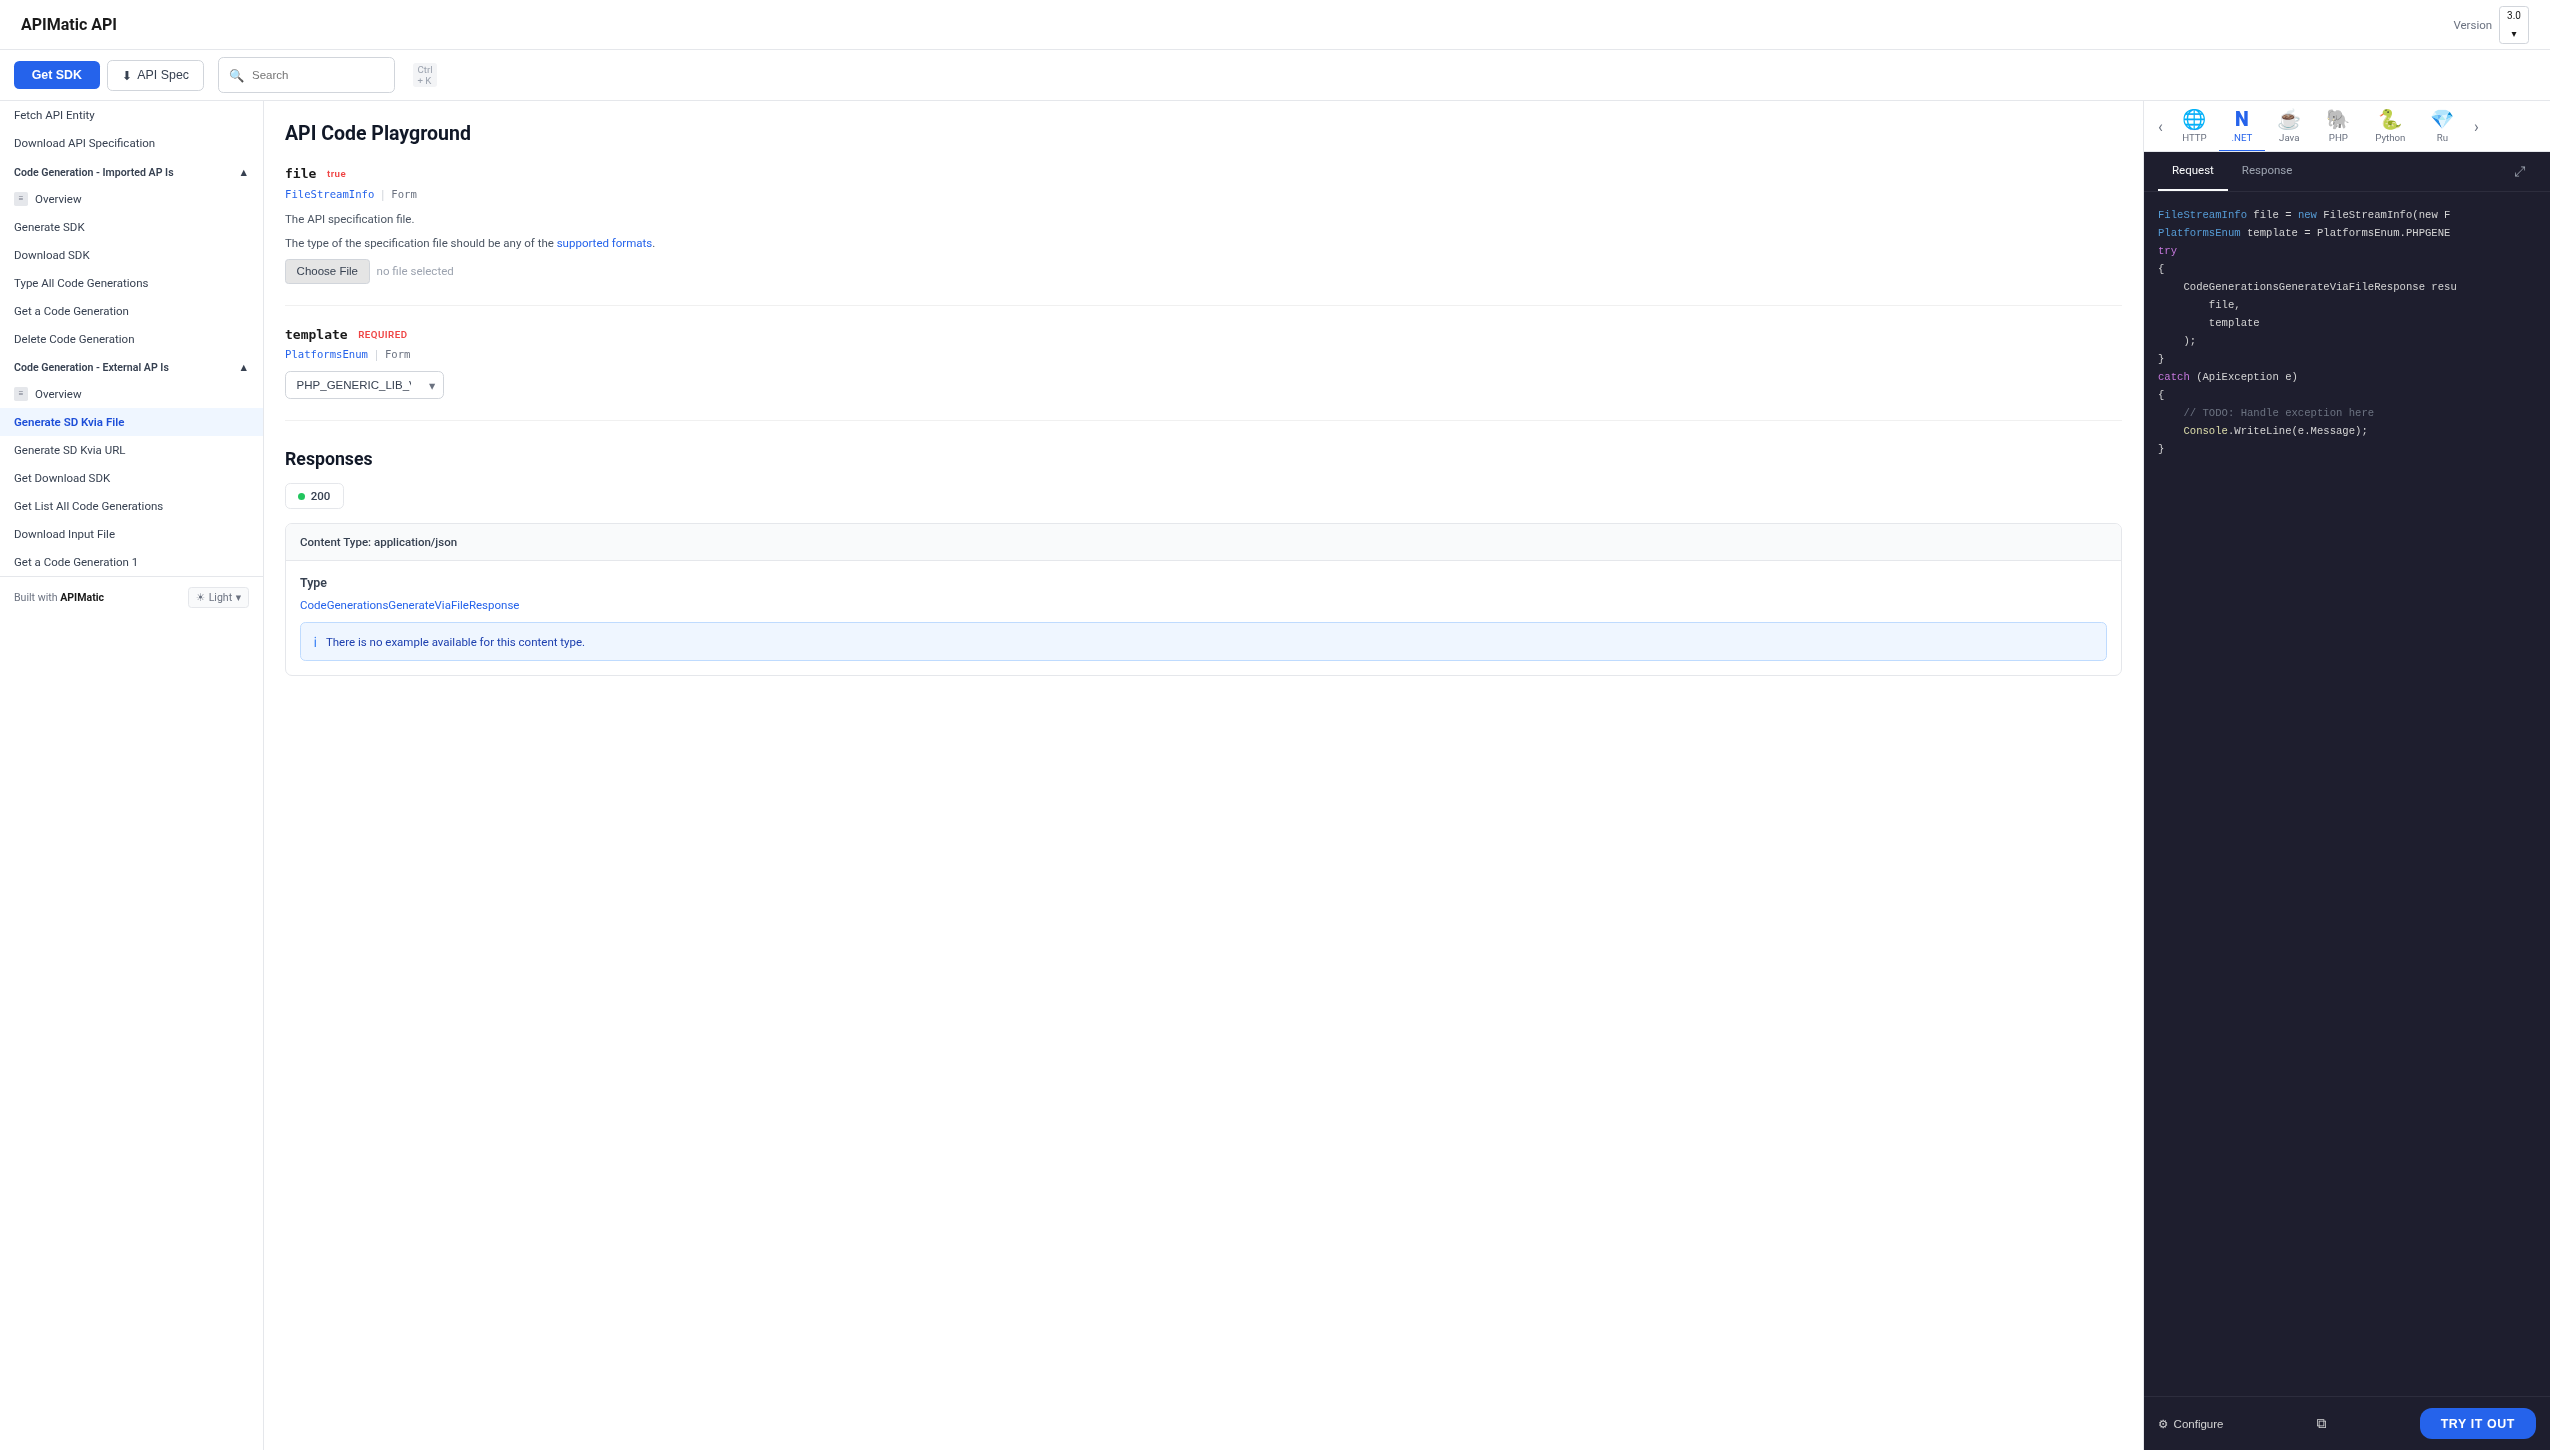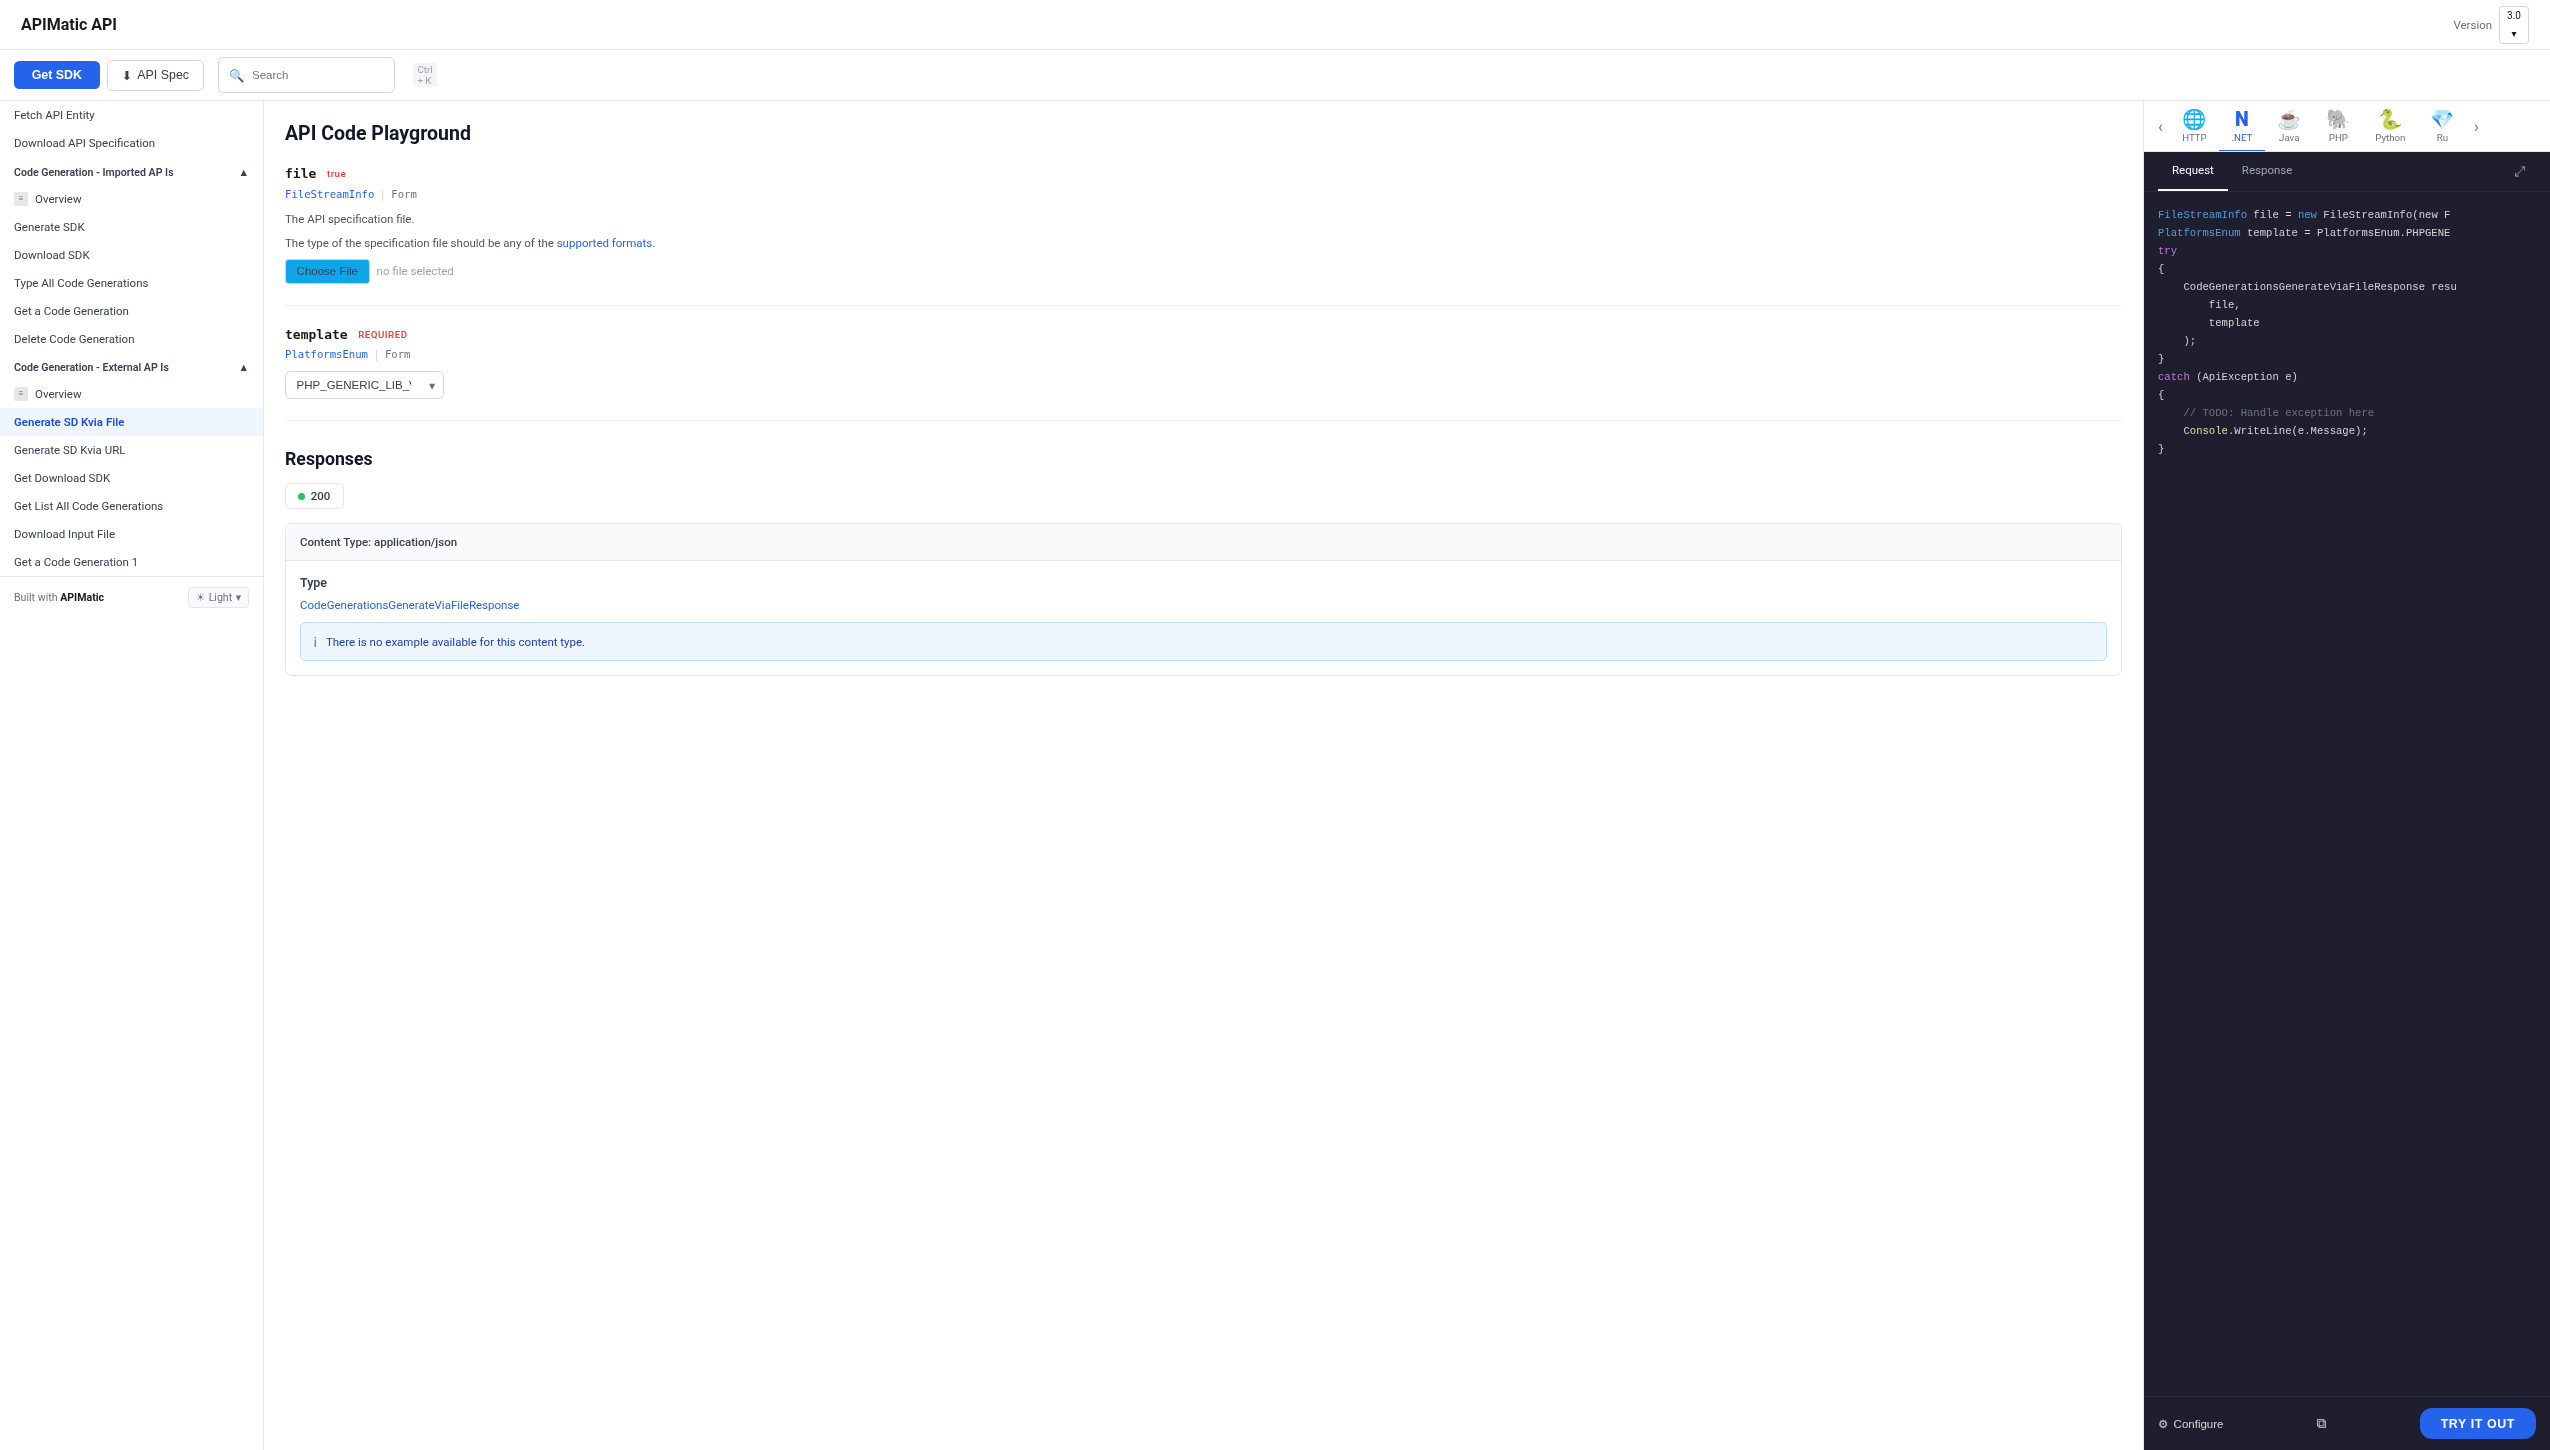--- a/index.html
+++ b/index.html
@@ -43,21 +43,21 @@
     .param-header { display: flex; align-items: center; gap: 10.6px; margin-bottom: 5.3px; }
     .param-name { font-family: monospace; font-size: 13px; font-weight: 600; color: #1a1a1a; }
     .badge-required { font-size: 9.7px; color: #ef4444; font-weight: 600; letter-spacing: 0.05em; }
     .param-type-row { display: flex; align-items: center; gap: 7px; margin-bottom: 8.9px; }
     .param-type { font-family: monospace; font-size: 10.6px; color: #2563eb; }
     .param-separator { color: #d1d5db; }
     .param-location { font-family: monospace; font-size: 10.6px; color: #6b7280; }
     .param-desc { font-size: 11.5px; color: #4b5563; margin-bottom: 7px; line-height: 1.5; }
     .param-desc a { color: #2563eb; text-decoration: none; }
     .file-input-row { display: flex; align-items: center; gap: 7px; }
-    .btn-choose-file { border: 0.9px solid #d1d5db; border-radius: 3.5px; padding: 5.3px 10.6px; font-size: 11.5px; cursor: pointer; background: #0ea5e9; color: #374151; }
+    .btn-choose-file { border: 0.9px solid #d1d5db; border-radius: 3.5px; padding: 5.3px 10.6px; font-size: 11.5px; cursor: pointer; background: #e5e5e5; color: #374151; }
     .file-name { font-size: 11.5px; color: #9ca3af; }
     .select-wrapper { position: relative; display: inline-block; width: 159px; }
     .template-select { width: 100%; border: 0.9px solid #d1d5db; border-radius: 5.3px; padding: 7px 32px 7px 10.6px; font-size: 11.5px; color: #374151; background: #fff; appearance: none; cursor: pointer; }
     .select-arrow { position: absolute; right: 8.9px; top: 50%; transform: translateY(-50%); color: #6b7280; pointer-events: none; }
 
     
     .responses-section { margin-top: 7px; }
     .responses-title { font-size: 17.7px; font-weight: 700; color: #111827; margin-bottom: 14px; }
     .response-tab { display: inline-flex; align-items: center; gap: 5.3px; padding: 5.3px 12.4px; border: 0.9px solid #e5e7eb; border-radius: 5.3px; font-size: 11.5px; font-weight: 500; color: #374151; cursor: pointer; margin-bottom: 14px; background: #fff; }
     .response-dot { width: 7px; height: 7px; border-radius: 50%; background: #22c55e; }

